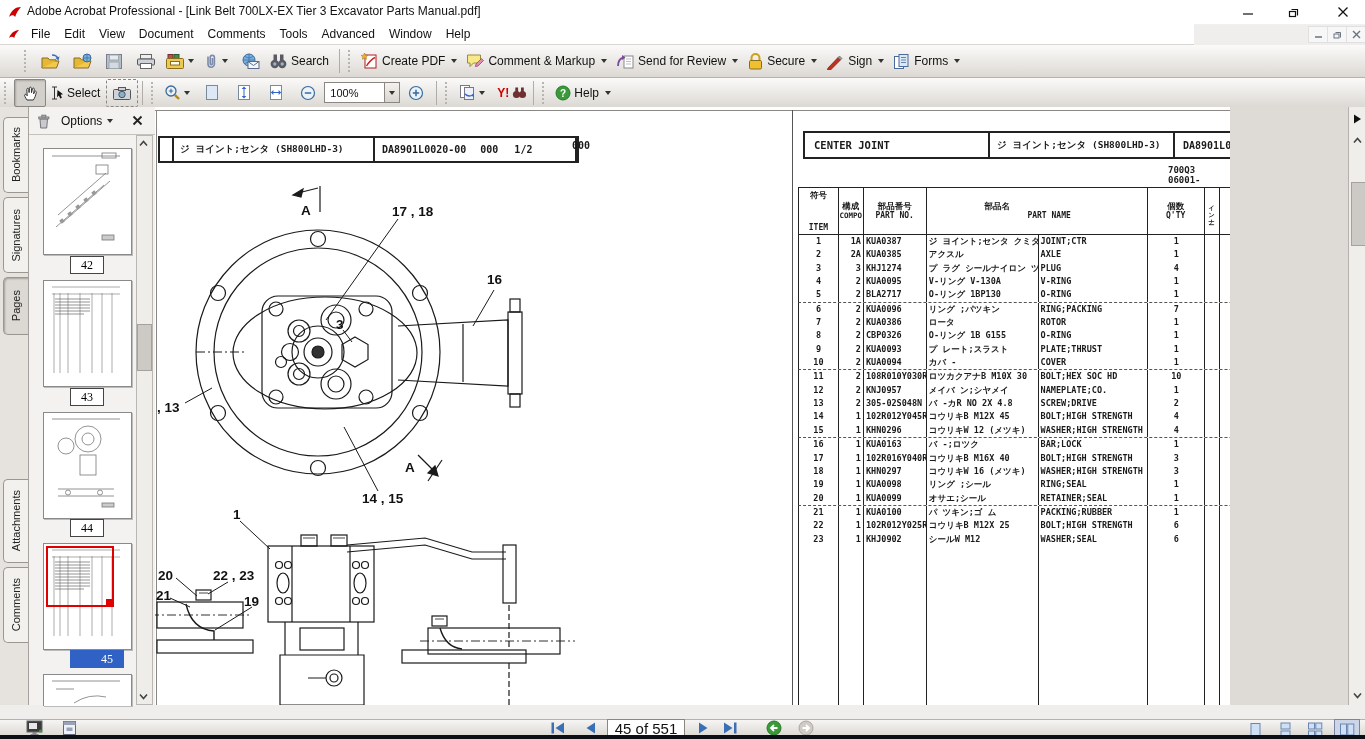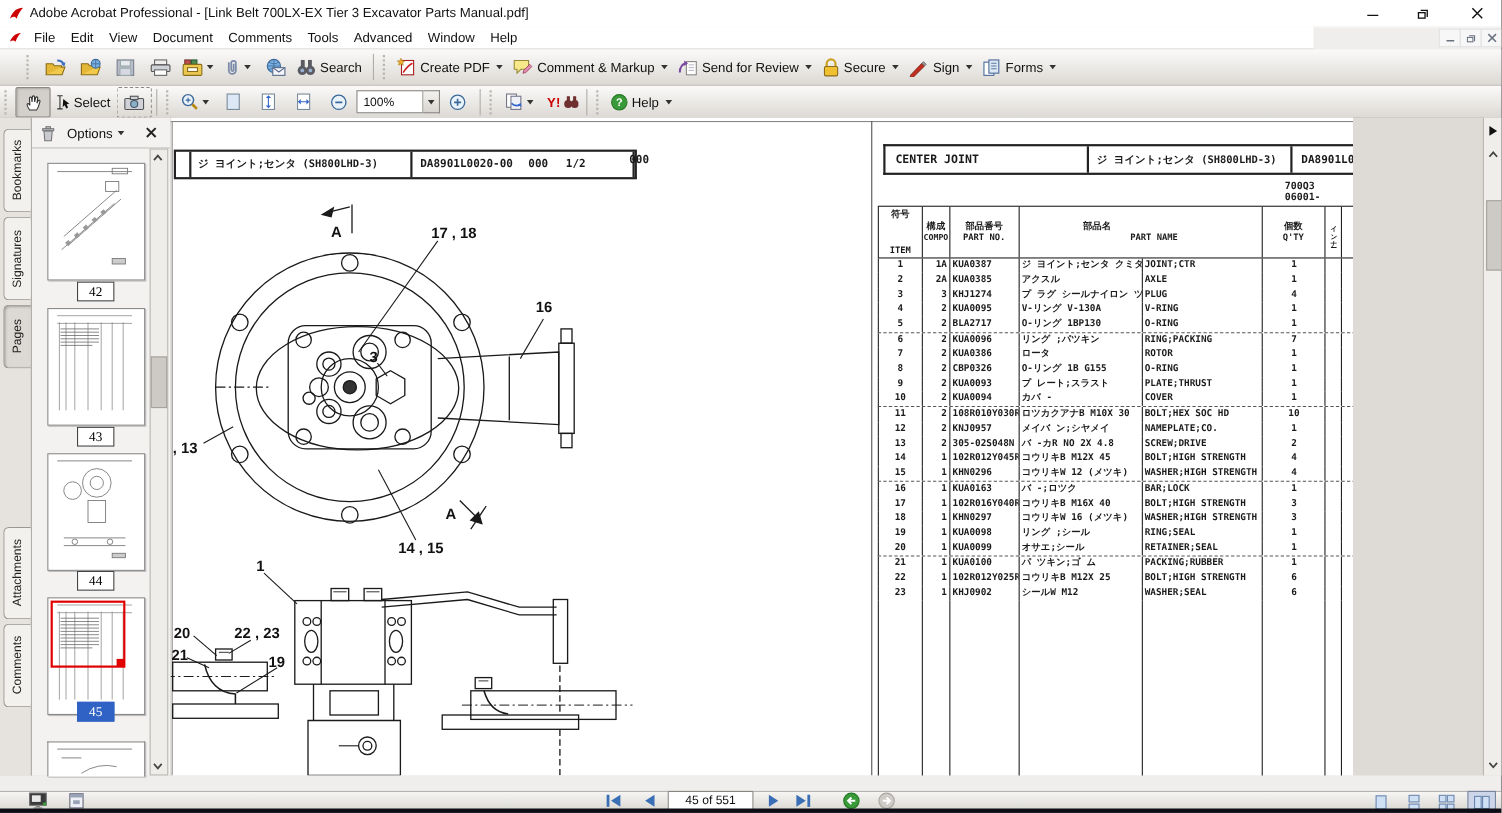--- a/index.html
+++ b/index.html
@@ -54,21 +54,21 @@
   .phead{display:flex;border:1px solid #222;border-bottom:1px solid #222;height:46px;}
   .ph{border-right:1px solid #222;display:flex;flex-direction:column;align-items:center;justify-content:center;font-size:8.5px;line-height:10px;box-sizing:border-box;overflow:hidden;}
   .dashed{border-bottom:1px dashed #555;}
   .toprow-line{position:absolute;background:#8a8884;}
   .statusrow{position:absolute;left:0;top:705px;width:1365px;height:14px;background:#f0eeeb;border-top:1px solid #aaa7a2;font-size:11px;color:#222;}
   .bottombar{position:absolute;left:0;top:719px;width:1365px;height:16px;background:linear-gradient(#f6f5f3,#dcd9d4);border-top:1px solid #b5b2ae;}
   .bstrip{position:absolute;left:0;top:735px;width:1365px;height:4px;background:#0d0d16;}
   .navbtn{position:absolute;top:-1px;width:24px;height:18px;display:flex;align-items:center;justify-content:center;}
   .viewbtn{position:absolute;top:-1px;width:24px;height:18px;display:flex;align-items:center;justify-content:center;border:1px solid transparent;}
   .viewbtn.pressed{background:#ccd6e8;border:1px solid #7a86a0;}
-  .pagebox{position:absolute;width:76px;height:17px;background:#fff;border:1px solid #8a8783;font-size:11px;text-align:center;line-height:17px;color:#111;}
+  .pagebox{position:absolute;width:76px;height:17px;background:#fff;border:1px solid #8a8783;font-size:15px;text-align:center;line-height:17px;color:#111;}
 </style>
 </head>
 <body>
 
 <div class="app">
 
   <div class="titlebar">
     <span class="abs" style="left:7px;top:4px;">
       <svg width="16" height="16">
           <path d="M2 13 C4.5 6 8.5 3 14 3 C11 6.5 9 9.5 8.2 13 C6.5 10.5 4.5 11 2 13z" fill="#cc0000"></path>
@@ -465,21 +465,21 @@
                 <line x1="11" y1="39" x2="46" y2="39"></line>
                 <line x1="11" y1="42" x2="46" y2="42"></line>
                 <line x1="11" y1="45" x2="40" y2="45"></line>
               </g>
               <line x1="8" y1="13" x2="76" y2="13"></line>
             </g>
           </svg>
         <div class="abs" style="left:2px;top:2px;width:64px;height:57px;border:2px solid #e00000;"></div>
         <div class="abs" style="left:62px;top:55px;width:7px;height:7px;background:#e00000;"></div>
       </div>
-      <div class="tlabel sel" style="left:41px;top:531px;">45</div>
+      <div class="tlabel sel" style="left:41px;top:543px;padding-left:20px;">45</div>
 
       <div class="thumb" style="top:567px;height:31px;border-bottom:none;">
         <svg width="85" height="30" viewBox="0 0 85 30">
             <g stroke="#777" stroke-width=".8" fill="none">
               <line x1="8" y1="6" x2="76" y2="6"></line>
               <line x1="12" y1="14" x2="30" y2="14"></line>
               <path d="M30 28 Q45 18 62 22"></path>
             </g>
           </svg>
       </div>

